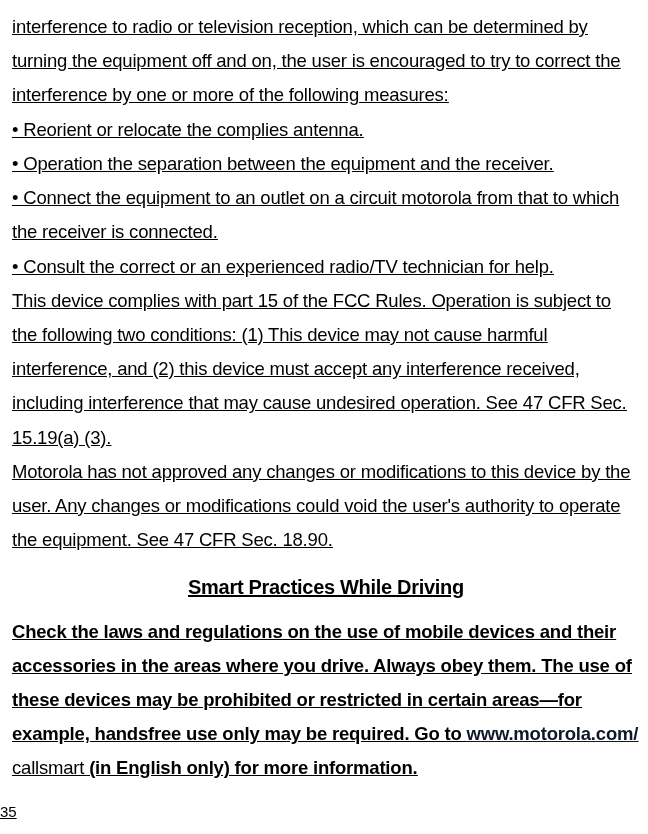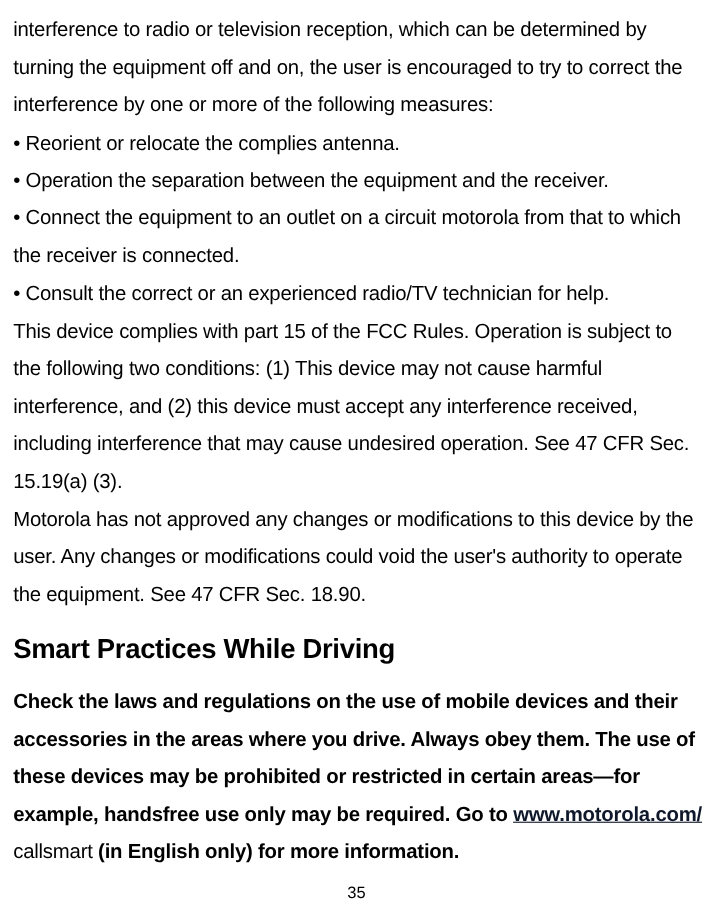--- a/index.html
+++ b/index.html
@@ -1,59 +1,61 @@
 <!DOCTYPE html>
 <html><head>
   <meta charset="utf-8">
   <style>
     * {
       margin: 0;
       padding: 0;
       box-sizing: border-box;
+      text-decoration: underline;
     }
     body {
       width: 648px;
       height: 834px;
       background: #ffffff;
       font-family: Arial, Helvetica, sans-serif;
       color: #000000;
       padding: 10px 8px 0 12px;
       position: relative;
     }
     .body-text {
       font-size: 18.5px;
       line-height: 1.85;
       letter-spacing: -0.2px;
     }
     .heading {
-      font-size: 25px;
+      font-size: 20px;
       font-weight: bold;
       margin-top: 18px;
       margin-bottom: 16px;
       letter-spacing: -0.3px;
+      text-align: center;
     }
     .bold-para {
       font-size: 18.5px;
       line-height: 1.85;
       font-weight: bold;
       letter-spacing: -0.2px;
     }
     .link {
       color: #0f172a;
       text-decoration: underline;
     }
     .nonbold {
       font-weight: normal;
     }
     .page-number {
       position: absolute;
       bottom: 14px;
       left: 0;
       right: 0;
-      text-align: center;
+      text-align: left;
       font-size: 15px;
     }
   </style>
 </head>
 <body>
 
 <div class="body-text">interference to radio or television reception, which can be determined by turning the equipment off and on, the user is encouraged to try to correct the interference by one or more of the following measures:</div>
 <div class="body-text">• Reorient or relocate the complies antenna.</div>
 <div class="body-text">• Operation the separation between the equipment and the receiver.</div>
 <div class="body-text">• Connect the equipment to an outlet on a circuit motorola from that to which the receiver is connected.</div>

